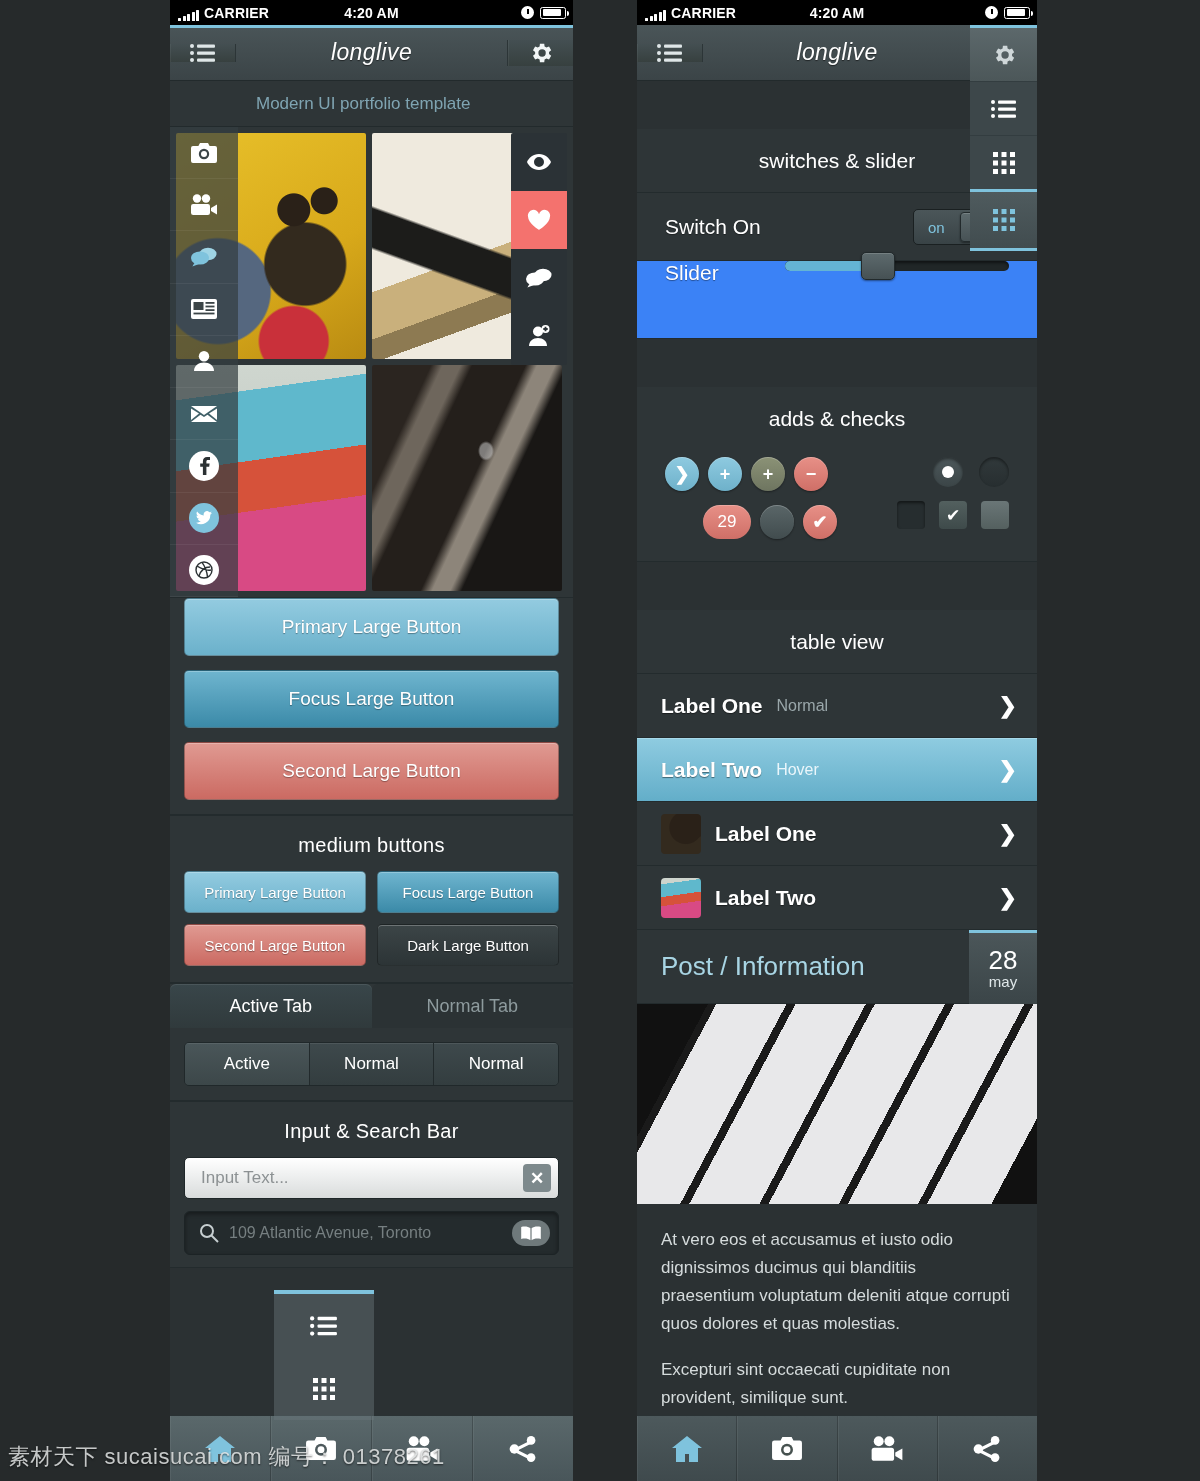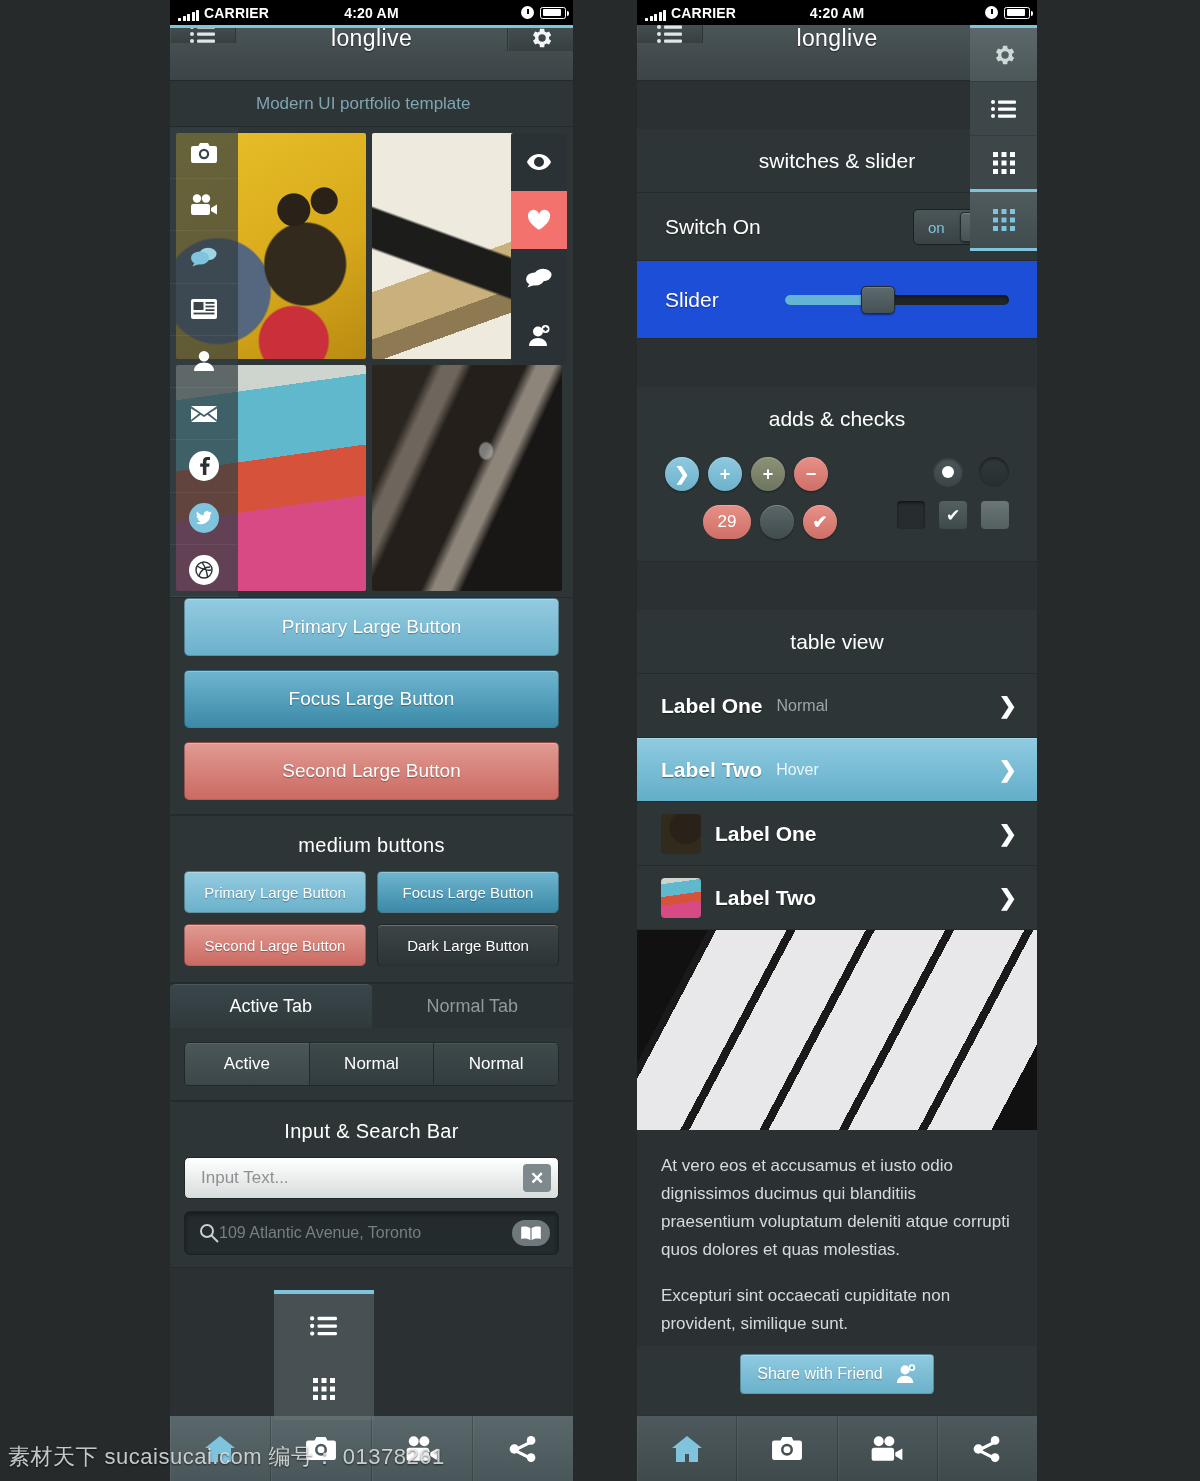--- a/index.html
+++ b/index.html
@@ -30,23 +30,23 @@
   .sb-time { position: absolute; left: 0; right: 0; text-align: center; font-size: 14px; }
   .sb-right { position: absolute; right: 7px; display: flex; align-items: center; gap: 6px; }
   .clock-ico { width: 13px; height: 13px; border-radius: 50%; background: #fff; position: relative; }
   .clock-ico:after { content:""; position:absolute; left:6px; top:2.5px; width:1.5px; height:5px; background:#000; }
   .batt { width: 26px; height: 12px; border: 1.5px solid #fff; border-radius: 2.5px; position: relative; }
   .batt:before { content:""; position:absolute; left:1.5px; top:1.5px; bottom:1.5px; width:18px; background:#fff; border-radius:1px;}
   .batt:after { content:""; position:absolute; right:-4px; top:3px; width:2.5px; height:5px; background:#fff; border-radius:0 2px 2px 0;}
 
   
   .navbar {
-    height: 56px; display: flex; align-items: flex-start;
+    height: 56px; display: flex; align-items: center;
     background: linear-gradient(#4a5558, #3b4447);
-    border-bottom: 1px solid #222a2c; position: relative;
+    border-bottom: 1px solid #222a2c; position: relative; font-style: italic;
   }
   .navbar .nb-btn {
     width: 66px; display: flex; align-items: center; justify-content: center;
     background: linear-gradient(#444f52, #37403f); border-right: 1px solid #2c3537;
     box-shadow: inset 1px 0 0 rgba(255,255,255,.05);
   }
   .navbar .nb-btn.right { border-right: none; border-left: 1px solid #2c3537; }
   .navbar .nb-title {
     flex: 1; display: flex; align-items: center; justify-content: center;
     color: #fff; font-size: 23px; letter-spacing: .4px; text-shadow: 0 1px 1px rgba(0,0,0,.5);
@@ -162,21 +162,21 @@
     height:42px; border-radius:5px; background:linear-gradient(#ffffff,#d9dcdc);
     display:flex; align-items:center; padding:0 7px 0 16px; border:1px solid #1f2729;
   }
   .text-input .ti-text { flex:1; color:#8c9193; font-size:17px; }
   .clear-x {
     width:28px; height:28px; border-radius:4px; background:#7d898c; color:#fff;
     display:flex; align-items:center; justify-content:center; font-size:17px; font-weight:bold;
   }
   .search-bar {
     height:44px; border-radius:6px; background:#242b2d; border:1px solid #1c2325;
-    display:flex; align-items:center; padding:0 8px 0 14px; gap:0;
+    display:flex; align-items:center; padding:0 8px 0 14px; gap:10px;
     box-shadow: inset 0 2px 4px rgba(0,0,0,.4);
   }
   .search-bar .sb-text { flex:1; color:#767f81; font-size:16px; }
   .book-btn { width:38px; height:26px; border-radius:13px; background:#6f797b; color:#fff; display:flex; align-items:center; justify-content:center; }
 
   
   .popup {
     position:absolute; z-index:6; left:104px; top:1290px; width:100px;
     background: rgba(104,118,122,.46);
   }
@@ -215,21 +215,21 @@
     background:linear-gradient(#5d6a6d,#475255); border:1px solid #222a2c;
     box-shadow: 0 1px 2px rgba(0,0,0,.45), inset 0 1px 0 rgba(255,255,255,.16);
   }
   .switch.off .knob { left:2px; }
   .switch.on  { background:linear-gradient(#4b5659,#394346); box-shadow:none; }
   .switch.on .knob { right:2px; }
   .switch.on .on-text {
     position:absolute; left:14px; top:0; height:36px; display:flex; align-items:center;
     color:#7fc3dd; font-size:15px;
   }
-  .slider-row { height:78px; display:flex; align-items:center; padding:0 28px; background:#1d4ed8; border-bottom:1px solid #232b2d; }
+  .slider-row { height:78px; display:flex; align-items:flex-start; padding:0 28px; background:#3b82f6; border-bottom:1px solid #232b2d; }
   .slider-row .lbl { color:#fff; font-size:21px; width:120px; text-shadow:0 1px 1px rgba(0,0,0,.4); }
   .track { flex:1; height:10px; border-radius:5px; background:#202627; position:relative; box-shadow: inset 0 2px 3px rgba(0,0,0,.5); }
   .track .fill { position:absolute; left:0; top:0; bottom:0; width:38%; border-radius:5px; background:#64b4d4; }
   .track .thumb {
     position:absolute; left:34%; top:-9px; width:34px; height:28px; border-radius:5px;
     background:linear-gradient(#5d6a6d,#465154); border:1px solid #222a2c;
     box-shadow: 0 1px 2px rgba(0,0,0,.45), inset 0 1px 0 rgba(255,255,255,.15);
   }
 
   .adds { background:#2e3537; padding:6px 28px 22px; display:flex; justify-content:space-between; border-bottom:1px solid #232b2d; }
@@ -708,20 +708,27 @@
       <span class="thumb-img ph-smiley"></span>
       <span class="t-main">Label One</span>
       <span class="chev">❯</span>
     </div>
     <div class="tv-row">
       <span class="thumb-img ph-tickets"></span>
       <span class="t-main">Label Two</span>
       <span class="chev">❯</span>
     </div>
 
+    <div class="post-hd">
+      <span class="p-title">Post / Information</span>
+      <span class="datebox">
+        <span class="d-num">28</span>
+        <span class="d-mon">may</span>
+      </span>
+    </div>
 
     <div class="post-img postcards"></div>
 
     <div class="post-body">
       <p>At vero eos et accusamus et iusto odio dignissimos ducimus qui blanditiis praesentium voluptatum deleniti atque corrupti quos dolores et quas molestias.</p>
       <p>Excepturi sint occaecati cupiditate non provident, similique sunt.</p>
     </div>
 
     <div class="share-wrap">
       <div class="share-btn">

